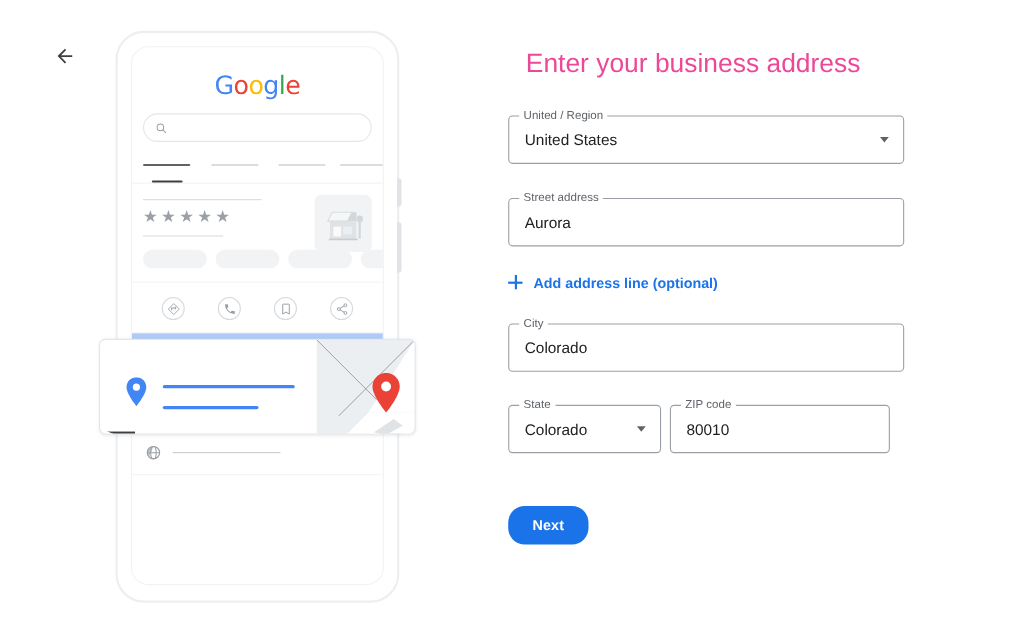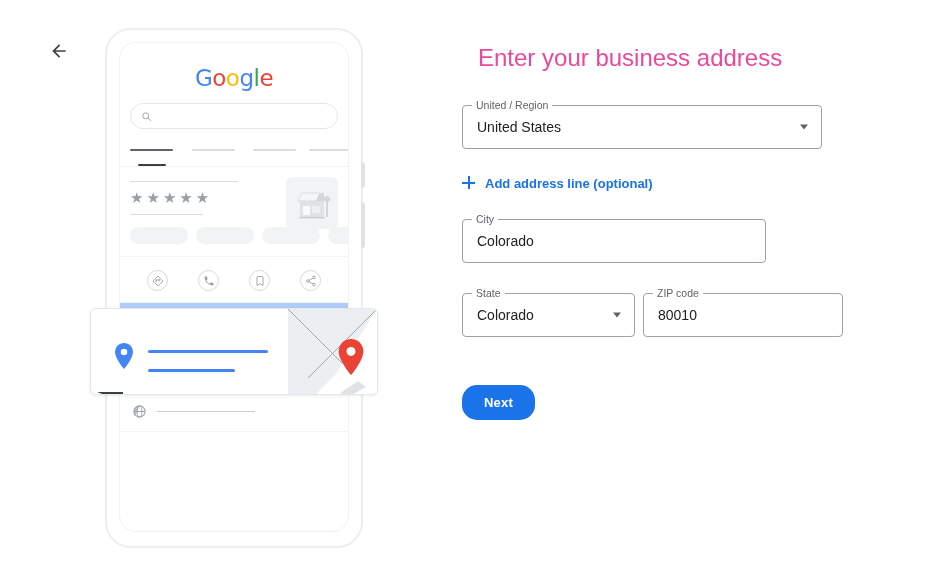--- a/index.html
+++ b/index.html
@@ -298,35 +298,39 @@
   <div class="panel">
 
     <h1 class="title">Enter your business address</h1>
 
     <div class="field" style="margin-top:33px; width:360px;">
       <span class="legend">United / Region</span>
       <span class="value">United States</span>
       <span class="caret"></span>
     </div>
 
+    <div class="field" style="margin-top:31px; width:360px;">
+      <span class="legend">Street address</span>
+      <span class="value">Aurora</span>
+    </div>
 
     <div style="margin-top:26px;">
       <span class="addline">
         <span class="plus"></span>
         <span>Add address line (optional)</span>
       </span>
     </div>
 
-    <div class="field" style="margin-top:26px; width:304px;">
+    <div class="field" style="margin-top:26px; width:360px;">
       <span class="legend">City</span>
       <span class="value">Colorado</span>
     </div>
 
     <div class="row2" style="margin-top:30px;">
-      <div class="field" style="width:173px;">
+      <div class="field" style="width:139px;">
         <span class="legend">State</span>
         <span class="value">Colorado</span>
         <span class="caret"></span>
       </div>
       <div class="field" style="width:200px;">
         <span class="legend">ZIP code</span>
         <span class="value">80010</span>
       </div>
     </div>
 

